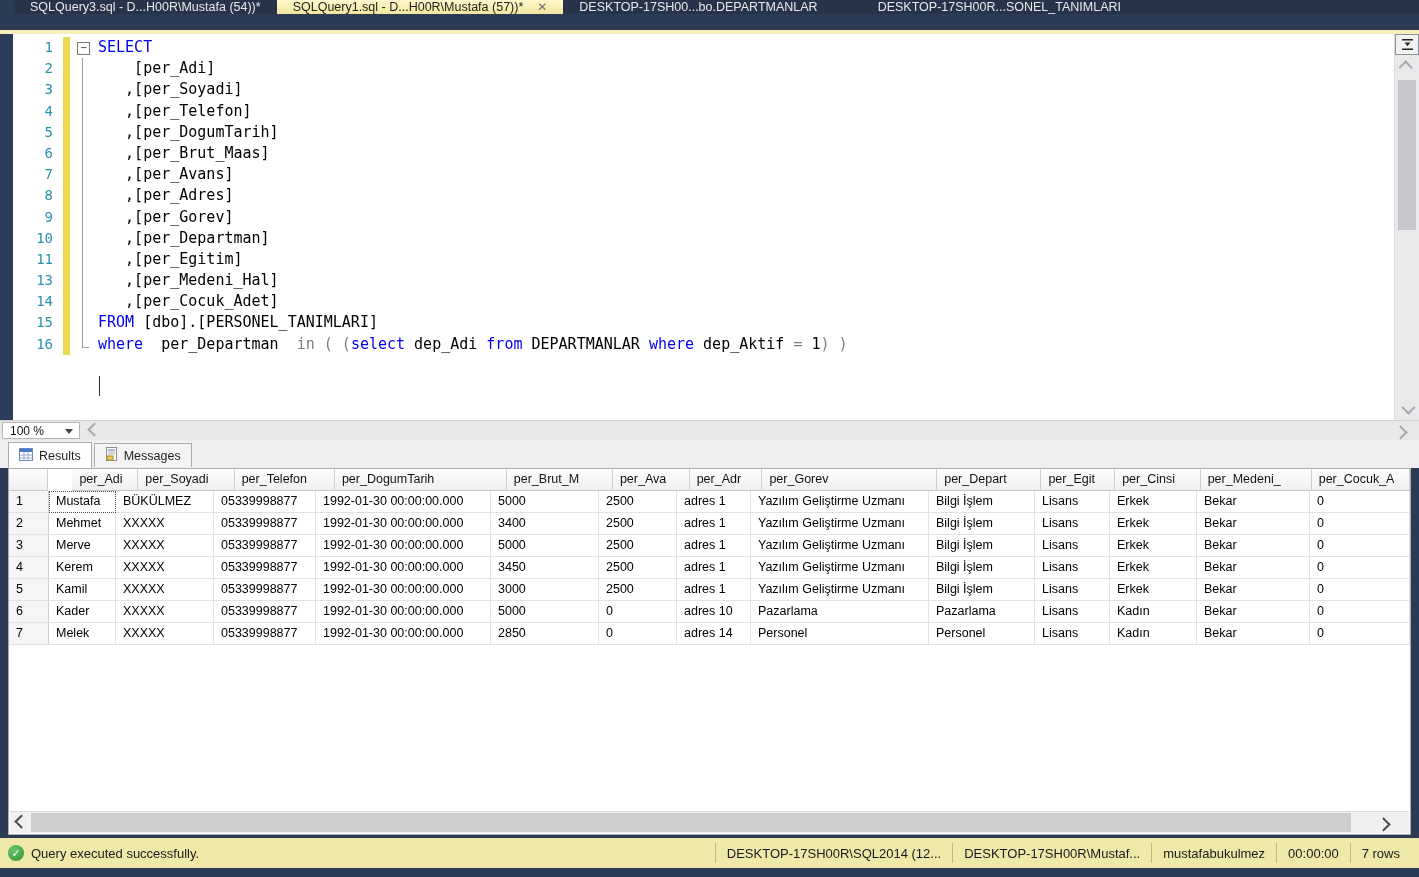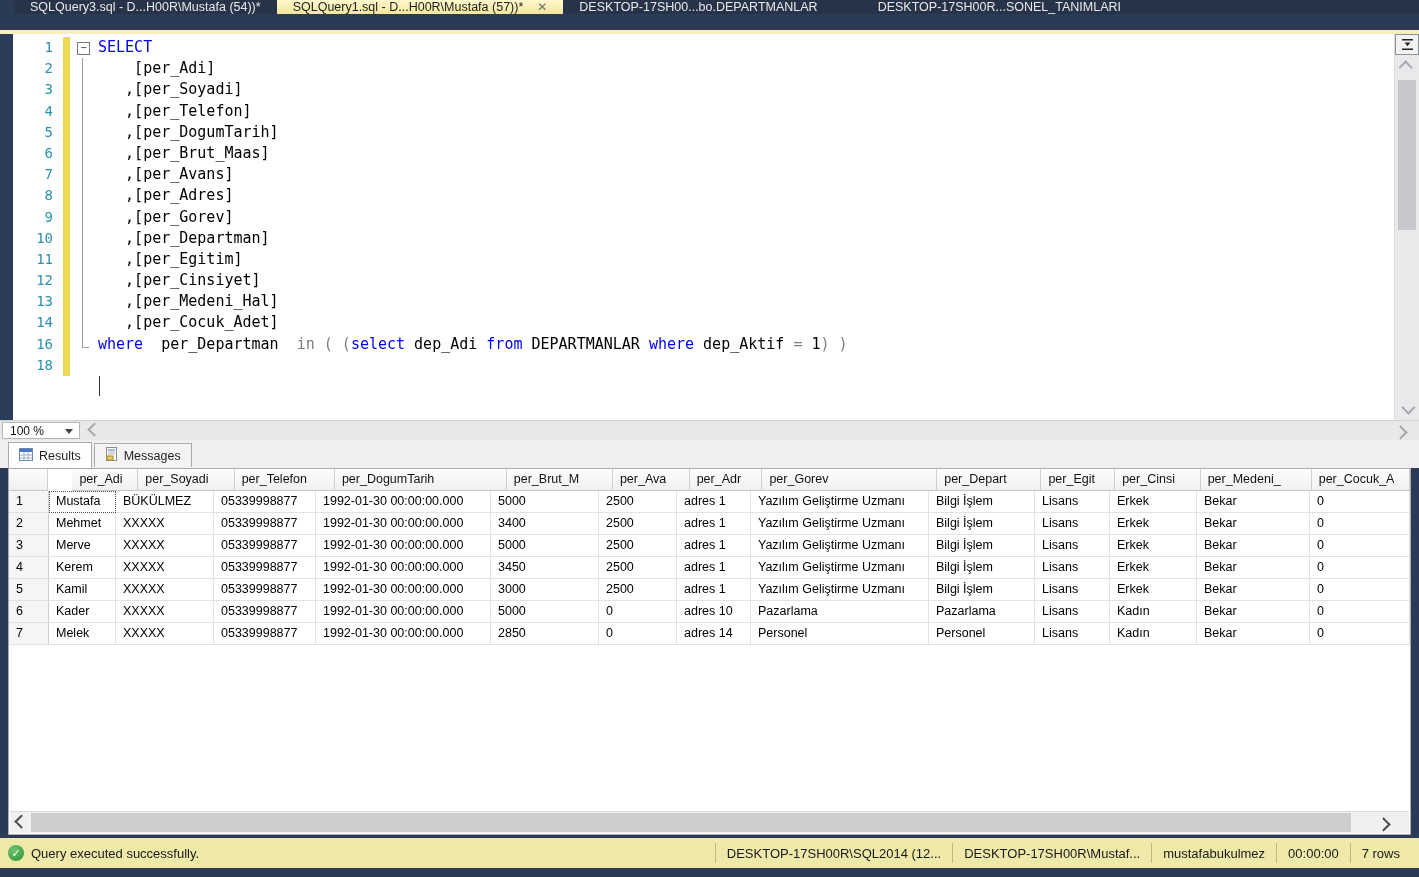--- a/index.html
+++ b/index.html
@@ -183,57 +183,51 @@
       </div>
       <div class="code-line">
         <div class="ln-num">11</div>
         <div class="ln-chg"></div>
         <div class="ln-fold">
           <div class="fold-vline"></div>
         </div>
         <div class="ln-code"><span class="c-pl">   ,[per_Egitim]</span></div>
       </div>
       <div class="code-line">
-        <div class="ln-num">12</div>
-        <div class="ln-chg"></div>
-        <div class="ln-fold">
-          <div class="fold-vline"></div>
-        </div>
-        <div class="ln-code"><span class="c-pl">   ,[per_Cinsiyet]</span></div>
-      </div>
-      <div class="code-line">
         <div class="ln-num">13</div>
         <div class="ln-chg"></div>
         <div class="ln-fold">
           <div class="fold-vline"></div>
         </div>
         <div class="ln-code"><span class="c-pl">   ,[per_Medeni_Hal]</span></div>
       </div>
       <div class="code-line">
         <div class="ln-num">14</div>
         <div class="ln-chg"></div>
         <div class="ln-fold">
           <div class="fold-vline"></div>
         </div>
         <div class="ln-code"><span class="c-pl">   ,[per_Cocuk_Adet]</span></div>
+      </div>
+      <div class="code-line">
+        <div class="ln-num">15</div>
+        <div class="ln-chg"></div>
+        <div class="ln-fold">
+          <div class="fold-vline"></div>
+        </div>
+        <div class="ln-code"><span class="c-kw">FROM</span><span class="c-pl"> [dbo].[PERSONEL_TANIMLARI]</span></div>
       </div>
       <div class="code-line">
         <div class="ln-num">16</div>
         <div class="ln-chg"></div>
         <div class="ln-fold">
           <div class="fold-end-v"></div>
           <div class="fold-end-h"></div>
         </div>
         <div class="ln-code"><span class="c-kw">where</span><span class="c-pl">  per_Departman  </span><span class="c-op">in</span><span class="c-op"> ( (</span><span class="c-kw">select</span><span class="c-pl"> dep_Adi </span><span class="c-kw">from</span><span class="c-pl"> DEPARTMANLAR </span><span class="c-kw">where</span><span class="c-pl"> dep_Aktif </span><span class="c-op">= </span><span class="c-pl">1</span><span class="c-op">) )</span></div>
-      </div>
-      <div class="code-line">
-        <div class="ln-num">18</div>
-        <div class="ln-chg"></div>
-        <div class="ln-fold"></div>
-        <div class="ln-code"></div>
       </div>
     </div>
   <div class="caret"></div>
   <div class="vscroll">
     <div class="split-btn">
       <svg width="13" height="13" viewBox="0 0 13 13">
         <rect x="1" y="1" width="11" height="1.5" fill="#222"></rect>
         <path d="M6.5 8.2 L3.6 4.6 h5.8 Z" fill="#222"></path>
         <rect x="1" y="10.5" width="11" height="1.5" fill="#222"></rect>
       </svg>

